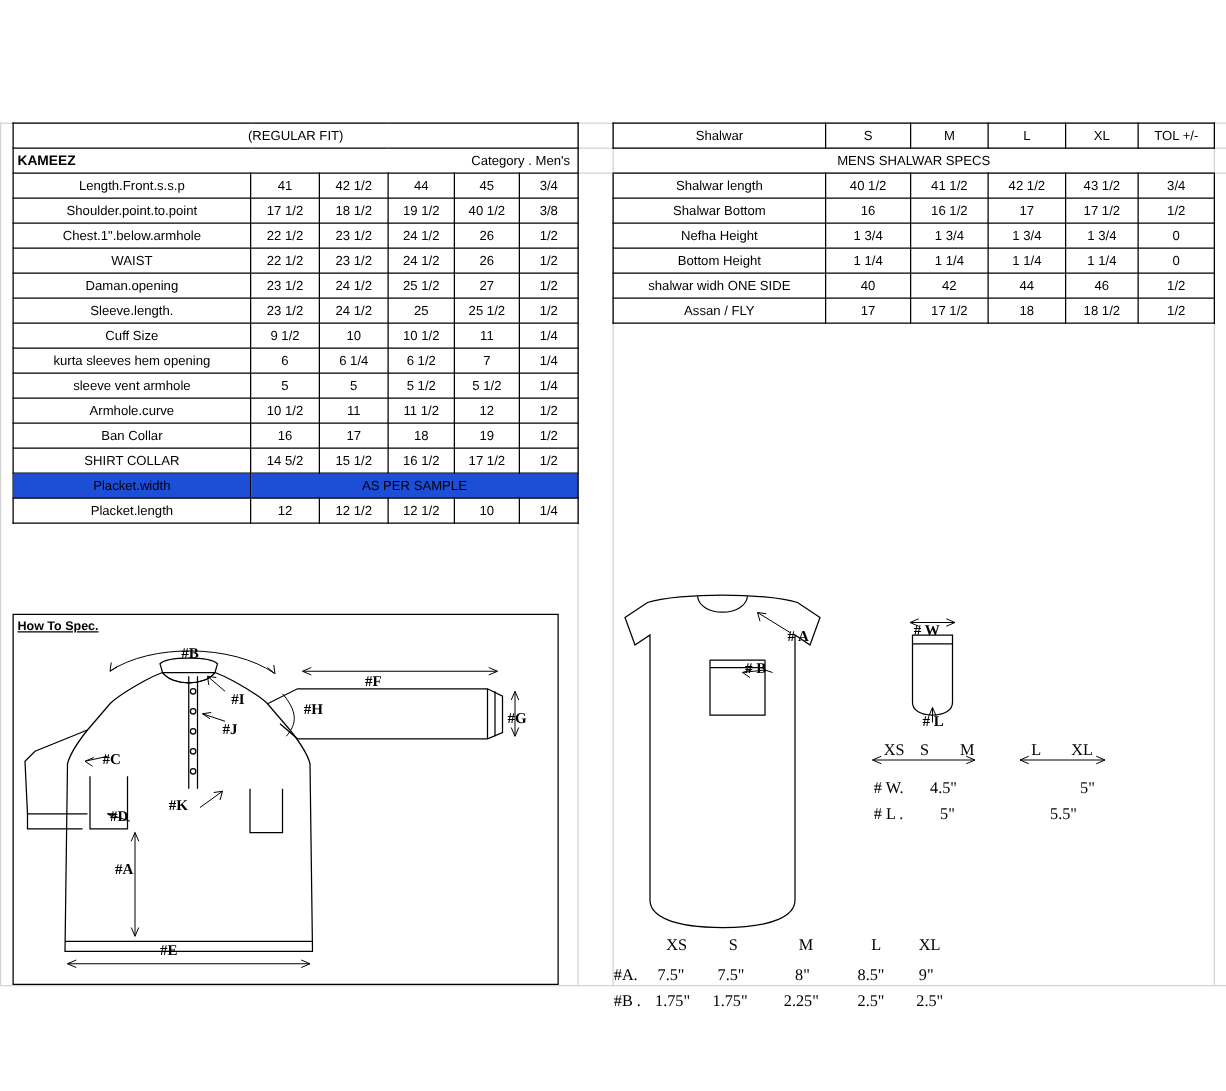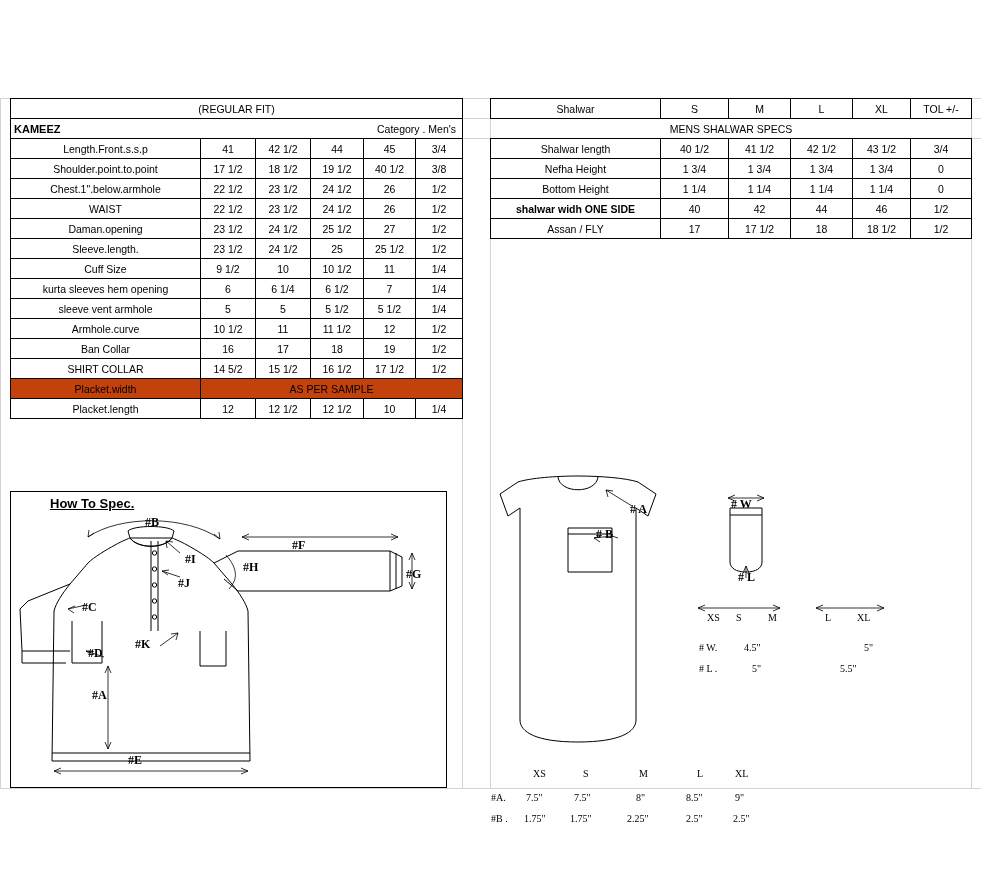--- a/index.html
+++ b/index.html
@@ -48,21 +48,21 @@
   #kameez-table {
     position: absolute;
     left: 10px;
     top: 98px;
     width: 452px;
   }
   #kameez-table td { height: 20px; }
   .title-row td { font-size: 12.5px; }
   .desc-cell { text-align: center; font-size: 10.5px; font-weight: bold; }
   .rowlabel { text-align: center; font-size: 10px; font-weight: bold; }
-  .yellow { background: #c2410c; }
+  .yellow { background: #1d4ed8; }
 
   
   #shalwar-table {
     position: absolute;
     left: 490px;
     top: 98px;
     width: 481px;
   }
   #shalwar-table td { height: 20px; }
   .sh-head { font-size: 14px; font-weight: bold; }
@@ -87,40 +87,38 @@
     top: 491px;
     width: 437px;
     height: 297px;
     border: 1.5px solid #000000;
     box-sizing: border-box;
   }
   #howto-label {
     position: absolute;
     left: 14px;
     top: 496px;
-    font-size: 13px;
+    font-size: 10px;
     font-weight: bold;
     text-decoration: underline;
-    margin-left: 36px;
   }
 
   
   .anno {
     position: absolute;
     font-family: "Liberation Serif", serif;
     font-size: 12px;
     font-weight: bold;
     white-space: nowrap;
   }
   .small-anno {
     position: absolute;
     font-family: "Liberation Serif", serif;
-    font-size: 10px;
+    font-size: 13px;
     white-space: nowrap;
-    margin-top: 20px;
   }
 
   svg { display: block; }
   #left-art, #right-art {
     position: absolute;
   }
   #left-art { left: 10px; top: 491px; }
   #right-art { left: 460px; top: 460px; }
 </style>
 </head>
@@ -294,37 +292,45 @@
       </tr>
       <tr>
         <td class="sh-label">Shalwar length</td>
         <td>40 1/2</td>
         <td>41 1/2</td>
         <td>42 1/2</td>
         <td>43 1/2</td>
         <td>3/4</td>
       </tr>
       <tr>
+        <td class="sh-label">Shalwar Bottom</td>
+        <td>16</td>
+        <td>16 1/2</td>
+        <td>17</td>
+        <td>17 1/2</td>
+        <td>1/2</td>
+      </tr>
+      <tr>
         <td class="sh-label">Nefha Height</td>
         <td>1 3/4</td>
         <td>1 3/4</td>
         <td>1 3/4</td>
         <td>1 3/4</td>
         <td>0</td>
       </tr>
       <tr>
         <td class="sh-label">Bottom Height</td>
         <td>1 1/4</td>
         <td>1 1/4</td>
         <td>1 1/4</td>
         <td>1 1/4</td>
         <td>0</td>
       </tr>
       <tr>
-        <td class="sh-label" style="font-weight:bold;">shalwar widh ONE SIDE</td>
+        <td class="sh-label" style="font-weight:normal;">shalwar widh ONE SIDE</td>
         <td>40</td>
         <td>42</td>
         <td>44</td>
         <td>46</td>
         <td>1/2</td>
       </tr>
       <tr>
         <td class="sh-label">Assan / FLY</td>
         <td>17</td>
         <td>17 1/2</td>

